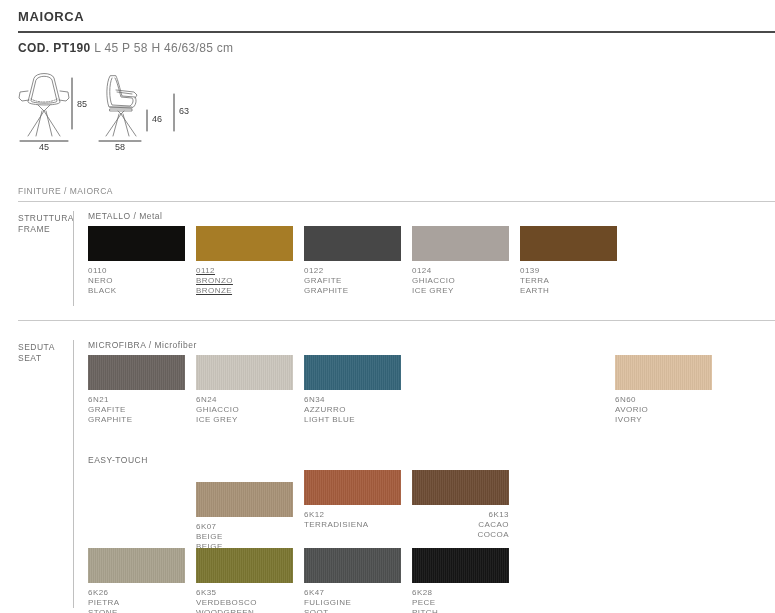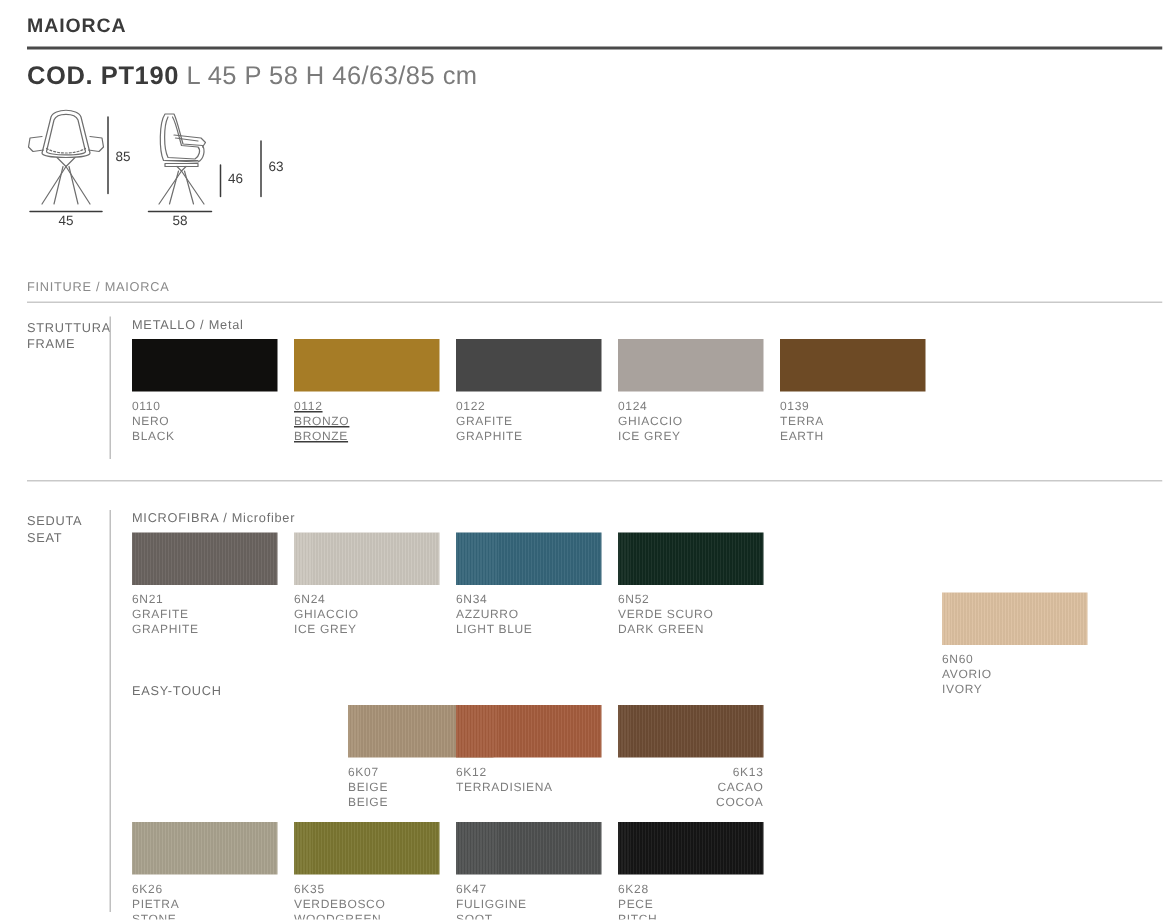--- a/index.html
+++ b/index.html
@@ -31,21 +31,21 @@
     left: 18px;
     right: 0px;
     top: 31px;
     height: 2px;
     background: #4a4a4a;
   }
   .code-line {
     position: absolute;
     left: 18px;
     top: 41px;
-    font-size: 17px;
+    font-size: 12px;
     letter-spacing: 0.3px;
     color: #7b7b7b;
     white-space: nowrap;
   }
   .code-line .bold {
     font-weight: bold;
     color: #3a3a3a;
     letter-spacing: 0.4px;
   }
 
@@ -318,43 +318,35 @@
           </div>
         </div>
         <div class="swatch" style="left: 216px; top: 0px;">
           <div class="chip textured" style="background: rgb(53, 101, 121);"></div>
           <div class="chip-caption">
             <div class="code">6N34</div>
             <div class="it">AZZURRO</div>
             <div class="en">LIGHT BLUE</div>
           </div>
         </div>
-        <div class="swatch" style="left: 324px; top: 0px;">
-          <div class="chip textured" style="background: rgb(17, 41, 31);"></div>
-          <div class="chip-caption">
-            <div class="code">6N52</div>
-            <div class="it">VERDE SCURO</div>
-            <div class="en">DARK GREEN</div>
-          </div>
-        </div>
-        <div class="swatch" style="left: 540px; top: 0px; margin-top: 40px;">
+        <div class="swatch" style="left: 527px; top: 0px;">
           <div class="chip textured" style="background: rgb(220, 192, 160);"></div>
           <div class="chip-caption">
             <div class="code">6N60</div>
             <div class="it">AVORIO</div>
             <div class="en">IVORY</div>
           </div>
         </div>
       </div>
   </div>
 
   <div class="subgroup" style="top:115px;">
     <div class="sub-title">EASY-TOUCH</div>
     <div class="swatch-row" id="row-easy-touch" style="height:160px;">
-        <div class="swatch" style="left: 108px; top: 0px; margin-left: 36px;">
+        <div class="swatch" style="left: 108px; top: 12px;">
           <div class="chip textured" style="background: rgb(168, 146, 119);"></div>
           <div class="chip-caption">
             <div class="code">6K07</div>
             <div class="it">BEIGE</div>
             <div class="en">BEIGE</div>
           </div>
         </div>
         <div class="swatch" style="left: 216px; top: 0px;">
           <div class="chip textured" style="background: rgb(164, 92, 61);"></div>
           <div class="chip-caption">

